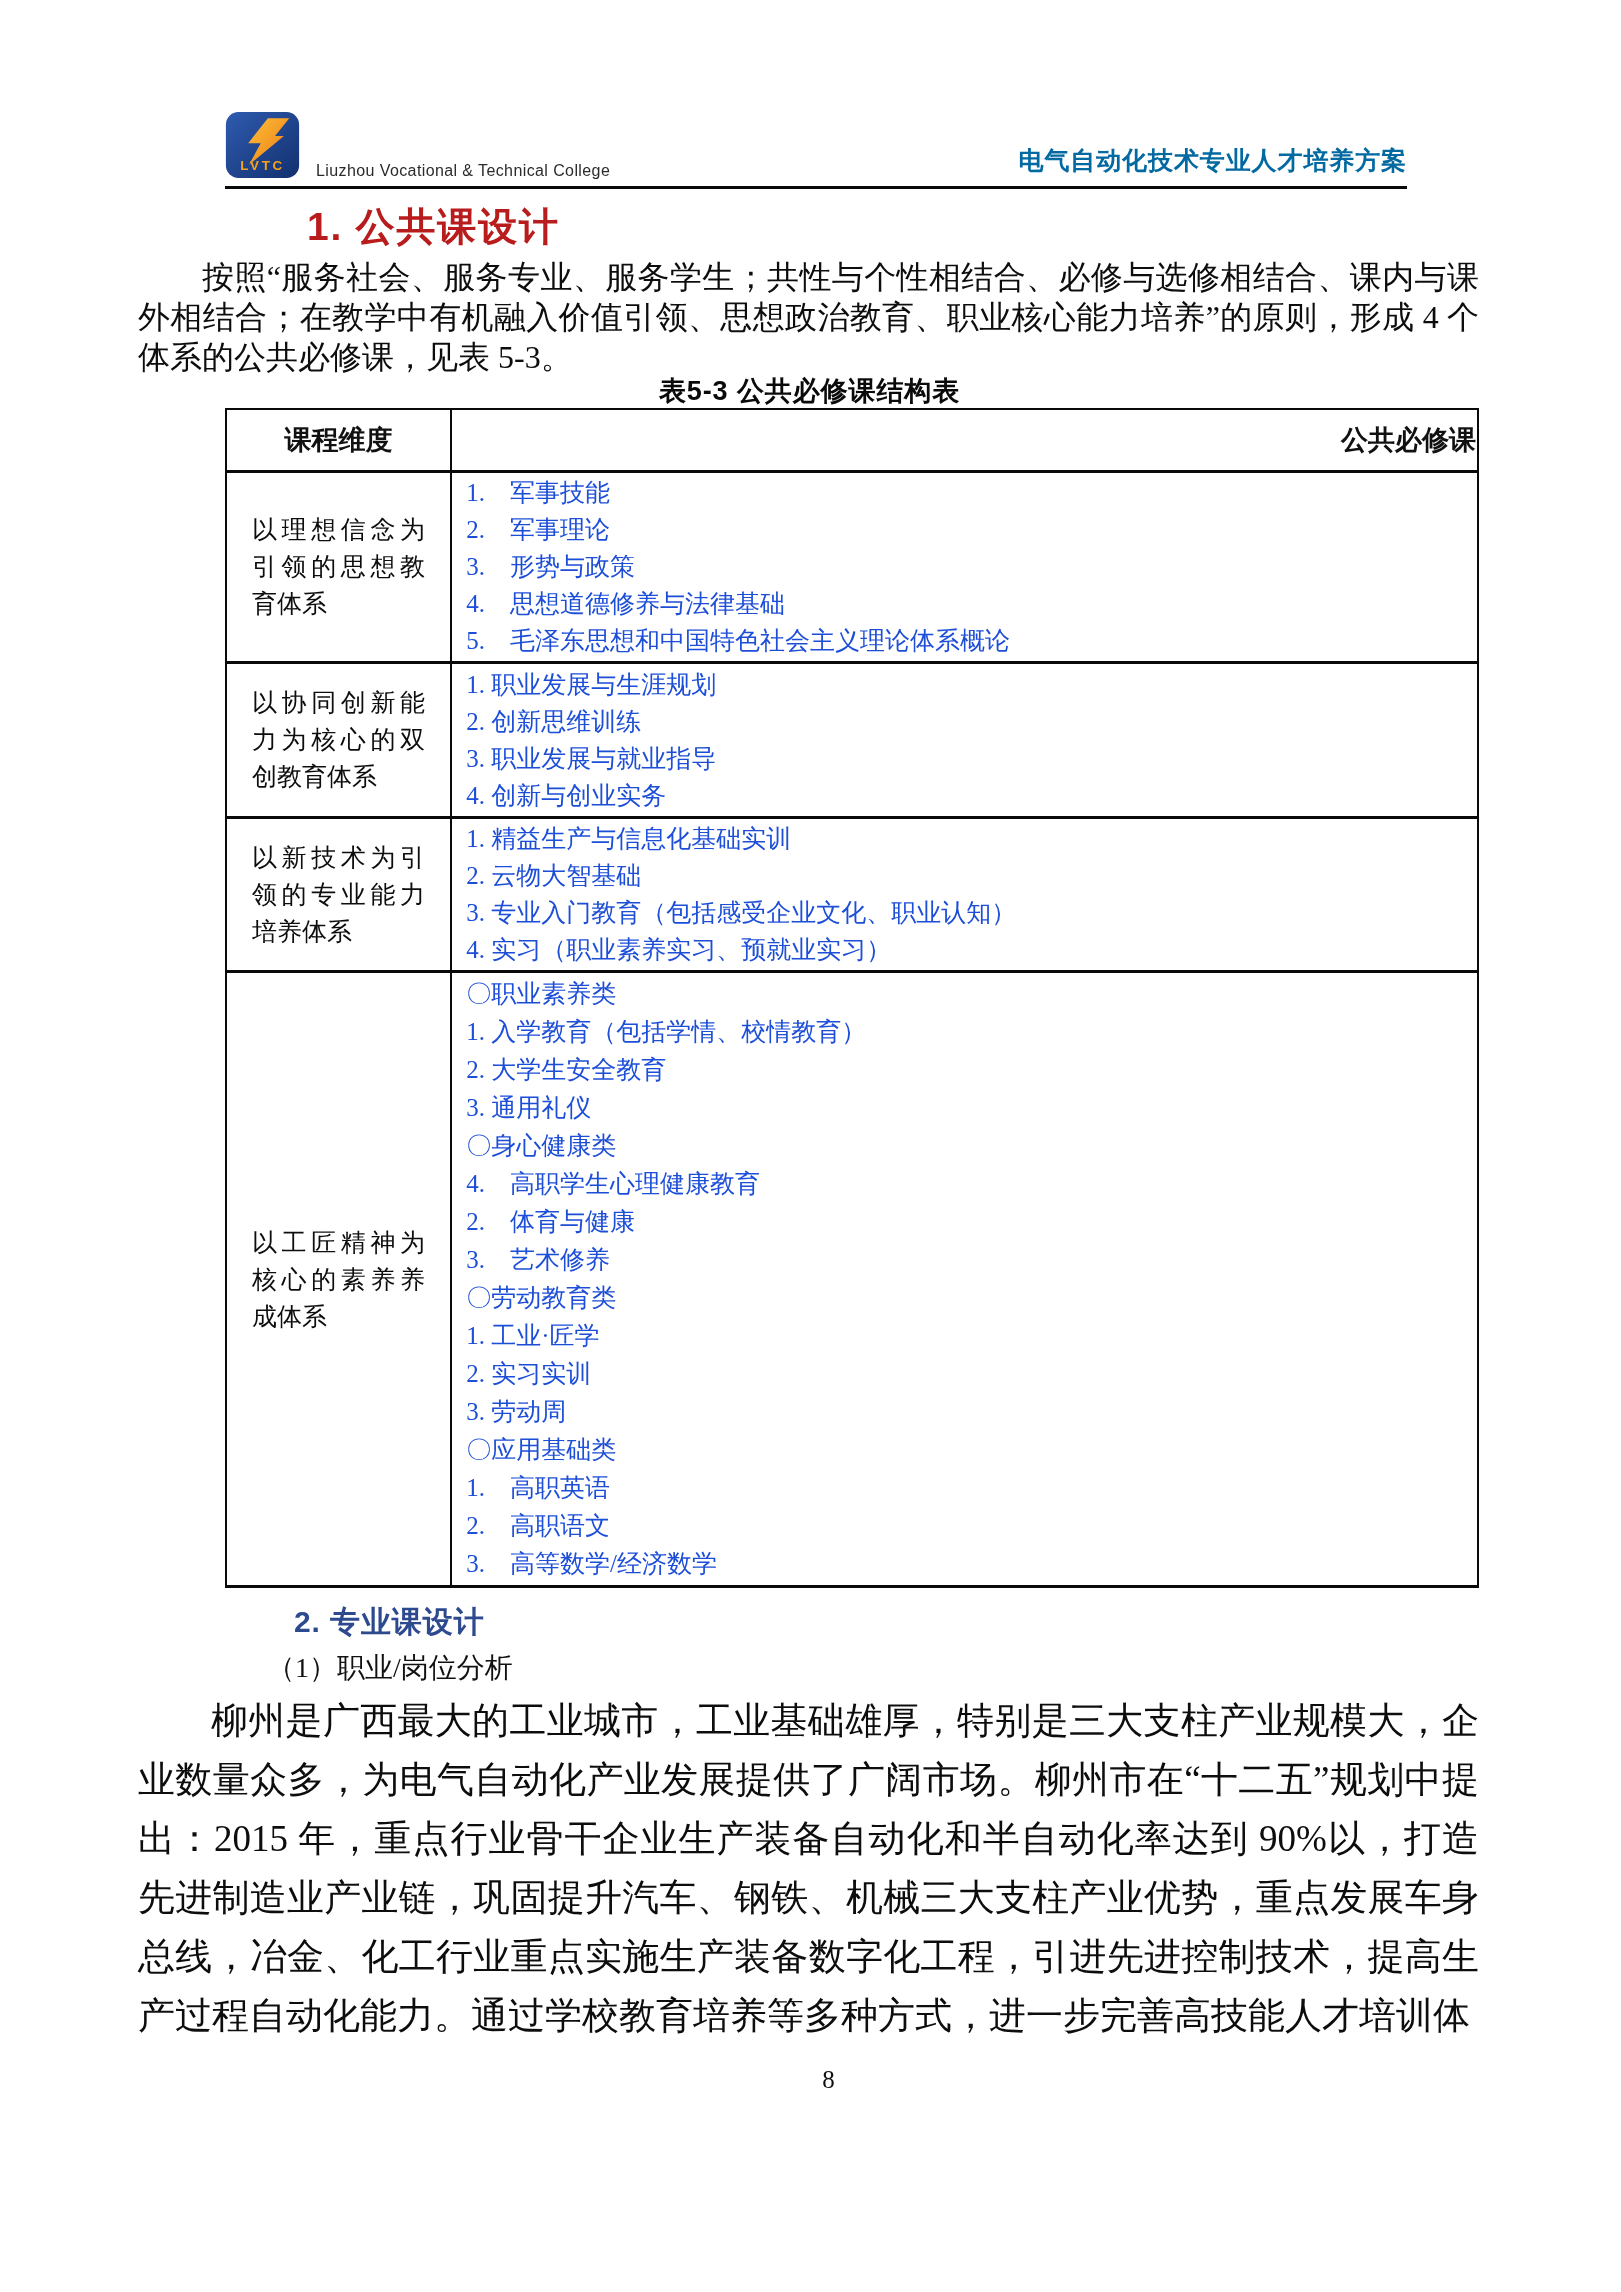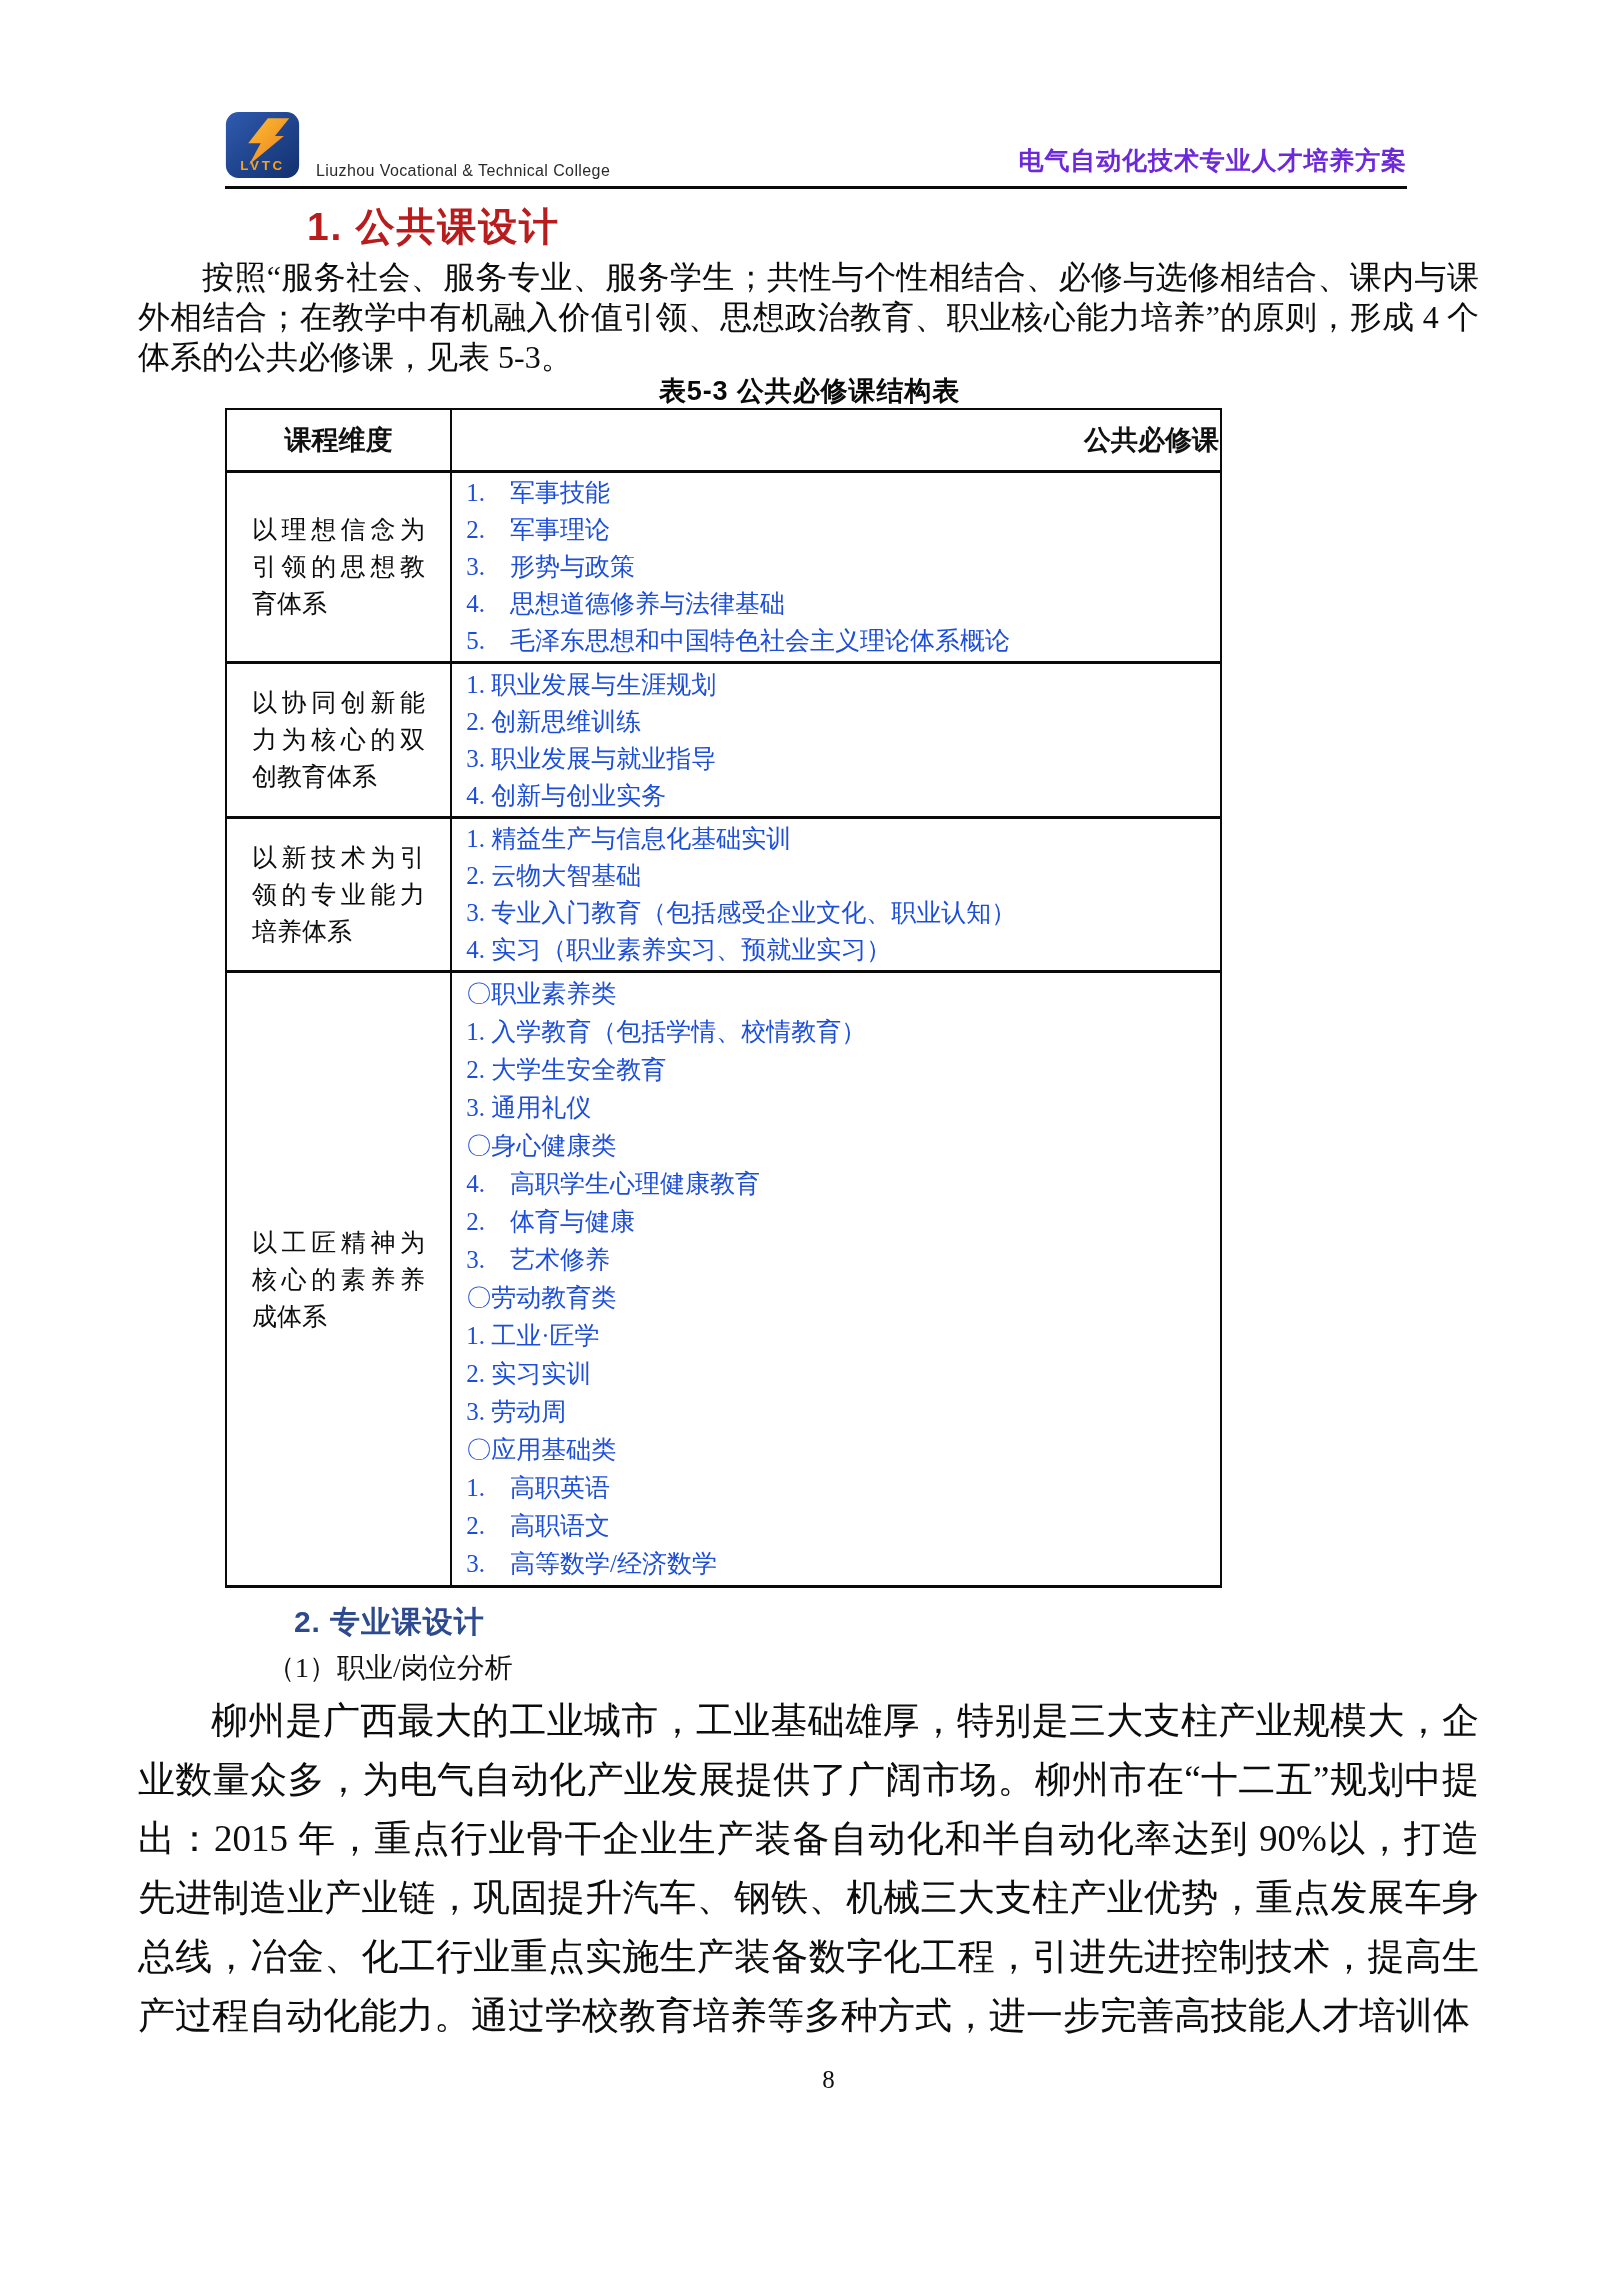--- a/index.html
+++ b/index.html
@@ -23,21 +23,21 @@
   .school-cn{
     font-family:"Liberation Serif","DejaVu Serif",serif;
     font-style:italic;font-weight:bold;font-size:41px;letter-spacing:7.1px;color:#151515;
   }
   .school-en{
     font-family:"Liberation Sans","DejaVu Sans",sans-serif;
     font-size:16px;color:#2b2b2b;margin-top:20px;letter-spacing:0.4px;
   }
   .doc-title{
     font-family:"Liberation Sans","DejaVu Sans",sans-serif;
-    font-weight:bold;font-size:25px;color:#6d28d9;margin-bottom:1.8px;letter-spacing:0.9px;margin-top:20px;
+    font-weight:bold;font-size:25px;color:#0369a1;margin-bottom:1.8px;letter-spacing:0.9px;margin-top:20px;
   }
 
   
   .h1{
     position:absolute;left:307px;top:200px;
     font-weight:bold;font-size:39px;color:#b91c1c;letter-spacing:1.8px;
   }
   .h2{
     position:absolute;left:294px;top:1602px;
     font-weight:bold;font-size:30px;color:#2e4a8e;letter-spacing:0.9px;
@@ -57,21 +57,21 @@
     font-size:37px;line-height:59px;text-align:justify;text-indent:73px;color:#0d0d0d;
   }
 
   
   .table-title{
     position:absolute;left:225px;top:373px;width:1169px;text-align:center;
     font-family:"Liberation Sans","DejaVu Sans",sans-serif;
     font-weight:bold;font-size:27px;color:#0a0a0a;letter-spacing:0.9px;
   }
   #course-table{
-    position:absolute;left:225px;top:408px;width:997px;
+    position:absolute;left:225px;top:408px;width:1254px;
     border-collapse:collapse;table-layout:fixed;
   }
   #course-table td,#course-table th{
     border:2.7px solid #0a0a0a;box-sizing:border-box;
   }
   #course-table tr{border-bottom:3.6px solid #0a0a0a;}
   th.dim-head{width:225px;height:62px;font-size:27px;font-weight:bold;text-align:center;vertical-align:middle;}
   th.course-head{height:62px;font-size:27px;font-weight:bold;text-align:right;vertical-align:middle;}
   td.dim-cell{
     width:225px;padding:0 25px;font-size:25px;line-height:37px;

